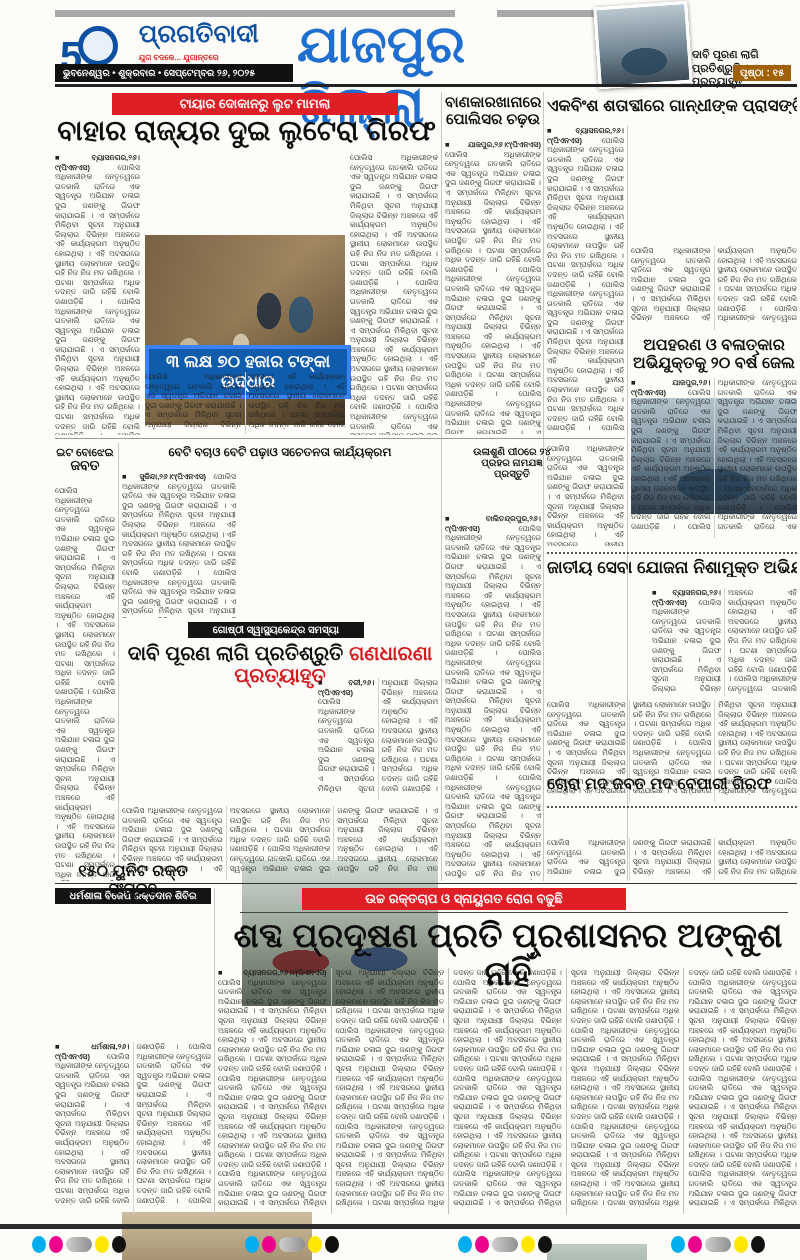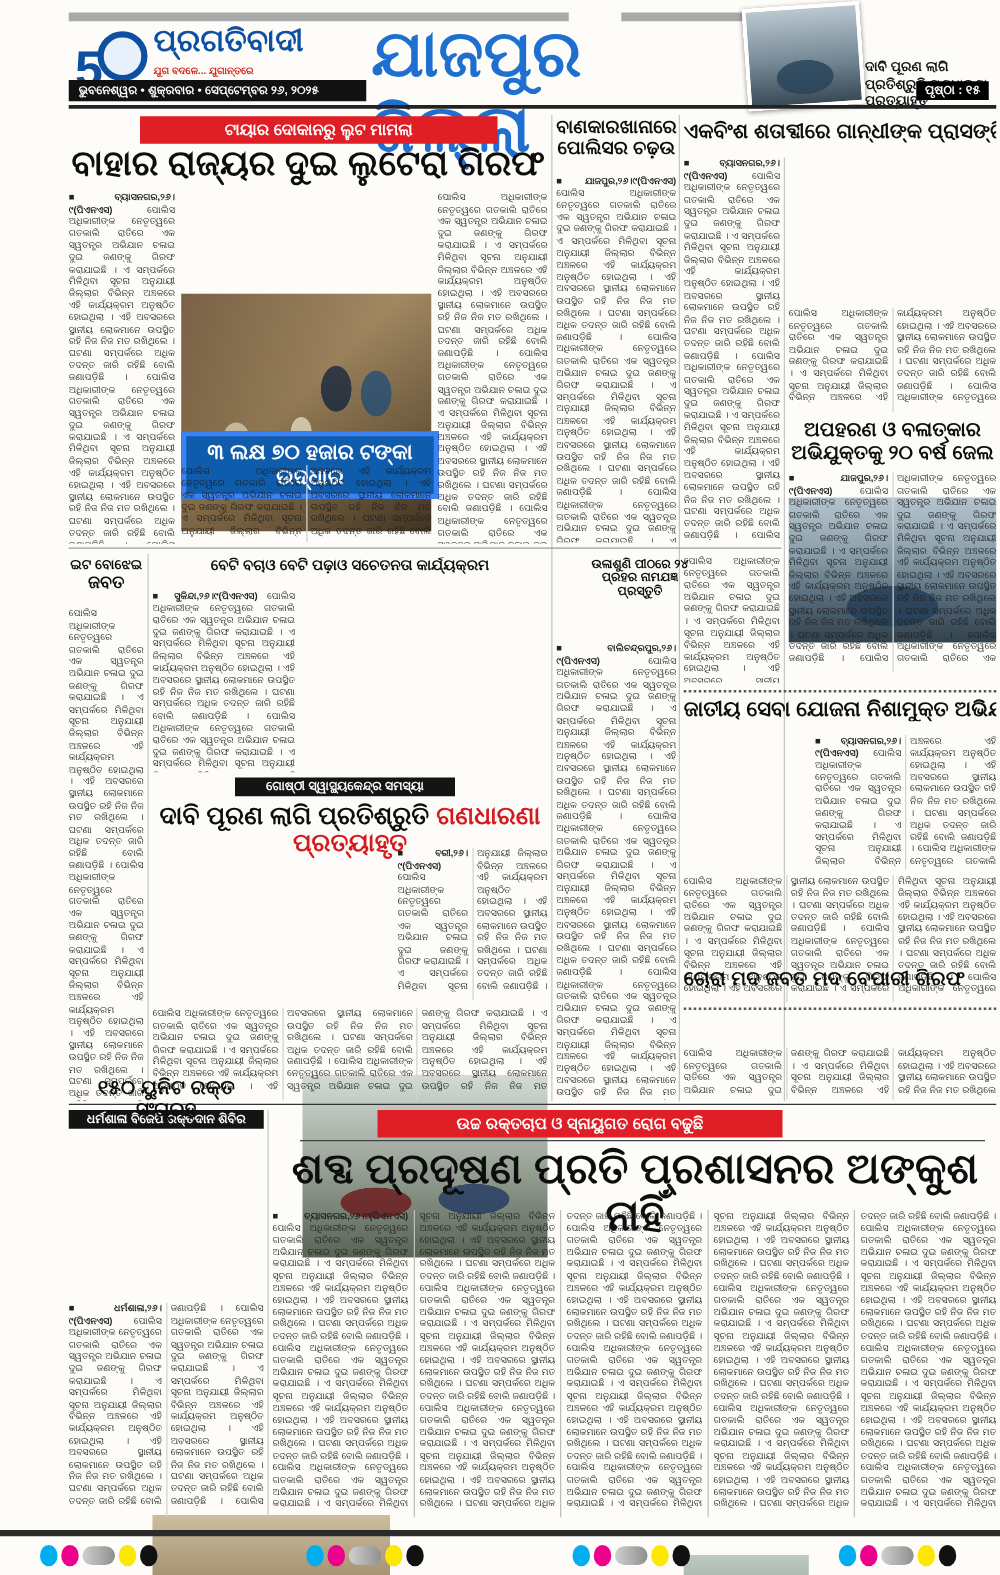--- a/index.html
+++ b/index.html
@@ -14,21 +14,21 @@
 
   
   .logo-50{font-weight:bold;color:#0d4fa0;font-size:40px;line-height:40px;letter-spacing:-2px;}
   .logo-50 .ring{display:inline-block;width:30px;height:30px;border:5px solid #0d4fa0;border-radius:50%;background:#e8f1fb;vertical-align:4px;margin-left:-2px;}
   .logo-name{font-weight:bold;color:#0d4fa0;font-size:25px;line-height:26px;}
   .logo-tag{color:#d0251f;font-size:8px;font-weight:bold;}
   .datebar{background:#111;color:#fff;font-size:9.5px;font-weight:bold;padding:3px 8px;}
   .district-title{font-weight:bold;font-size:52px;letter-spacing:0px;}
   .teaser-photo{border:3px solid #fff;box-shadow:0 1px 4px rgba(0,0,0,.45);transform:rotate(-4deg);}
   .teaser-text{font-size:11px;font-weight:bold;line-height:13.5px;color:#111;}
-  .page-badge{background:#000000;color:#fff;font-size:10px;font-weight:bold;padding:2px 7px;display:inline-block;}
+  .page-badge{background:#a16207;color:#fff;font-size:10px;font-weight:bold;padding:2px 7px;display:inline-block;}
 
   
   .banner{color:#fff;font-weight:bold;text-align:center;}
   .banner.red{font-size:13px;padding:3px 0;}
   .banner.black{font-size:10px;padding:2px 0;}
   .hl{font-weight:bold;color:#0d0d0d;line-height:1.12;}
   .center{text-align:center;}
   .dateline{font-size:7.5px;font-weight:bold;color:#222;margin-bottom:2px;}
 
   
@@ -56,21 +56,21 @@
 </head>
 <body>
 
 <div class="page">
 
   <div class="abs grayband" style="left:55px;top:10px;width:400px;"></div>
   <div class="abs grayband" style="left:497px;top:10px;width:155px;"></div>
 
   <div class="abs" style="left:60px;top:20px;width:235px;">
     <span class="logo-50"><span>5</span><span class="ring"></span></span>
-    <span style="display:inline-block;vertical-align:10px;margin-left:0;">
+    <span style="display:inline-block;vertical-align:10px;margin-left:16px;">
       <span class="logo-name">ପ୍ରଗତିବାଦୀ</span><br>
       <span class="logo-tag">ଯୁଗ ବଦଳେ... ଯୁଗାନ୍ତରେ</span>
     </span>
   </div>
   <div class="abs datebar" style="left:55px;top:64px;width:222px;">ଭୁବନେଶ୍ୱର • ଶୁକ୍ରବାର • ସେପ୍ଟେମ୍ବର ୨୬, ୨୦୨୫</div>
 
   <div class="abs district-title" style="left: 297px; top: 14px; width: 280px; color: rgb(30, 111, 208);">ଯାଜପୁର ଜିଲ୍ଲା</div>
 
   <div class="abs photo teaser-photo ph-small-group" style="left:596px;top:4px;width:88px;height:76px;"></div>
   <div class="abs teaser-text" style="left:692px;top:48px;width:102px;">ଦାବି ପୂରଣ ଲାଗି ପ୍ରତିଶ୍ରୁତି ଗଣଧାରଣା ପ୍ରତ୍ୟାହୃତ</div>

